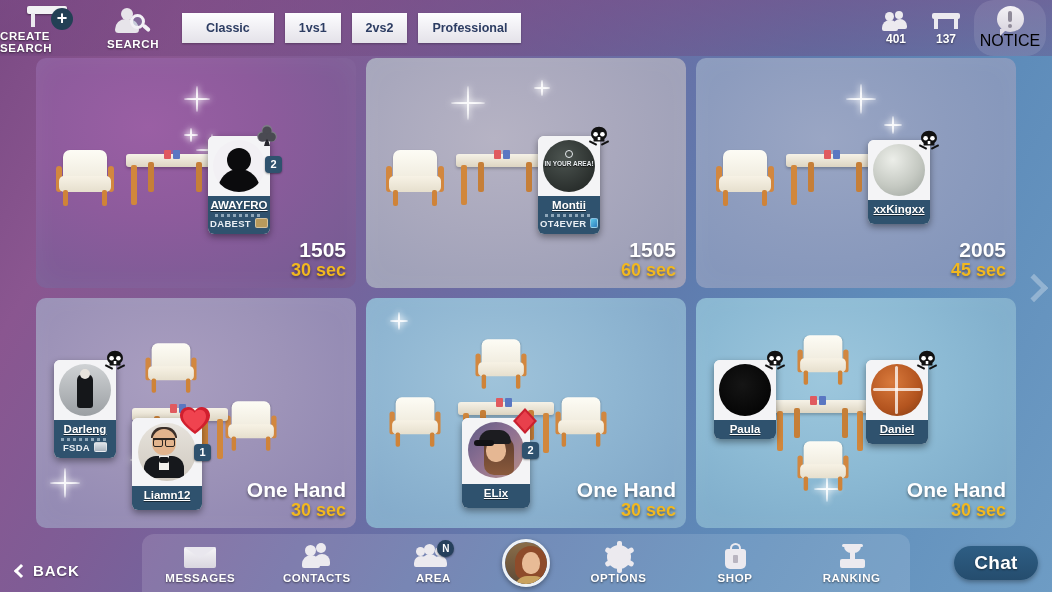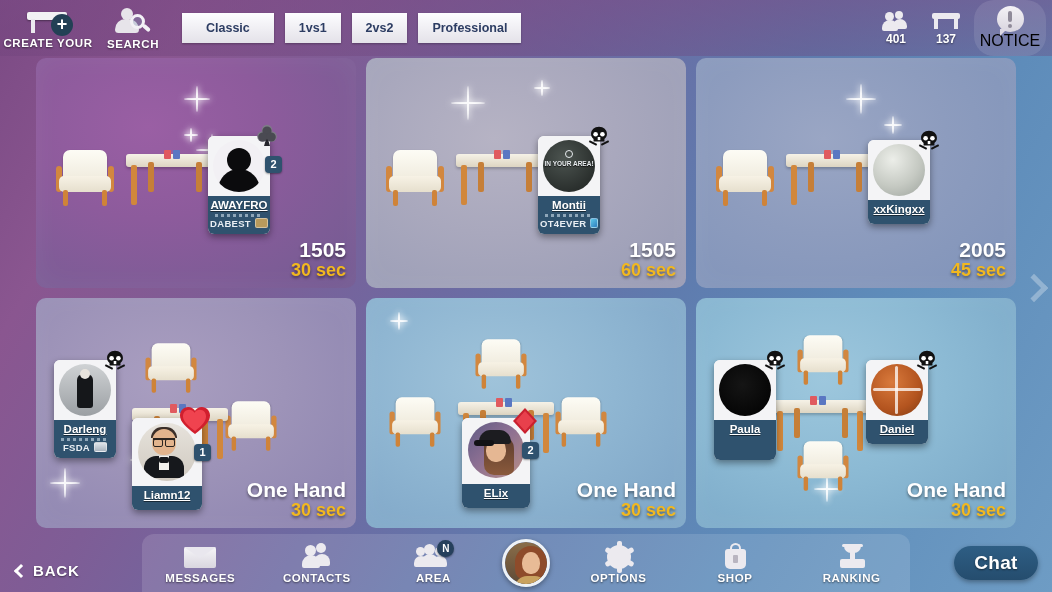--- a/index.html
+++ b/index.html
@@ -493,21 +493,21 @@
 
 <div id="header">
 
   <div id="create-table-btn" class="hdr-btn">
     <div class="ct-icon">
       <div class="ct-table-top"></div>
       <div class="ct-leg l"></div>
       <div class="ct-leg r"></div>
       <div class="ct-plus">+</div>
     </div>
-    <div class="lbl">CREATE YOUR</div>
+    <div class="lbl">CREATE SEARCH</div>
   </div>
 
   <div id="search-btn" class="hdr-btn">
     <div class="search-icon-wrap">
       <div class="si-head"></div>
         <div class="si-body"></div>
       <div class="si-glass"></div>
         <div class="si-handle"></div>
     </div>
     <div class="lbl">SEARCH</div>
@@ -864,21 +864,21 @@
         <div class="circle av-black"></div>
       </div>
       <svg class="badge-skull" viewBox="0 0 30 26">
         <path d="M15 2c-5 0-8.6 3.4-8.6 7.8 0 2.6 1.3 4.3 2.7 5.4v2.6h11.8v-2.6c1.4-1.1 2.7-2.8 2.7-5.4C23.6 5.4 20 2 15 2z" fill="#111"></path>
         <circle cx="11.3" cy="10" r="2.5" fill="#fff"></circle>
           <circle cx="18.7" cy="10" r="2.5" fill="#fff"></circle>
         <rect x="13.6" y="13" width="2.8" height="3.4" fill="#fff"></rect>
         <path d="M4 18.5l8 4 1-2-8-4z" fill="#111"></path>
           <path d="M26 18.5l-8 4-1-2 8-4z" fill="#111"></path>
       </svg>
-      <div class="nameplate" style="padding-bottom:24px;">
+      <div class="nameplate" style="padding-bottom:3px;">
         <div class="pname">Paula</div>
       </div>
     </div>
     <div class="player" style="left:170px;top:62px;">
       <div class="avatar">
         <div class="circle av-basket">
           <div class="ln h"></div>
             <div class="ln v"></div>
         </div>
       </div>

